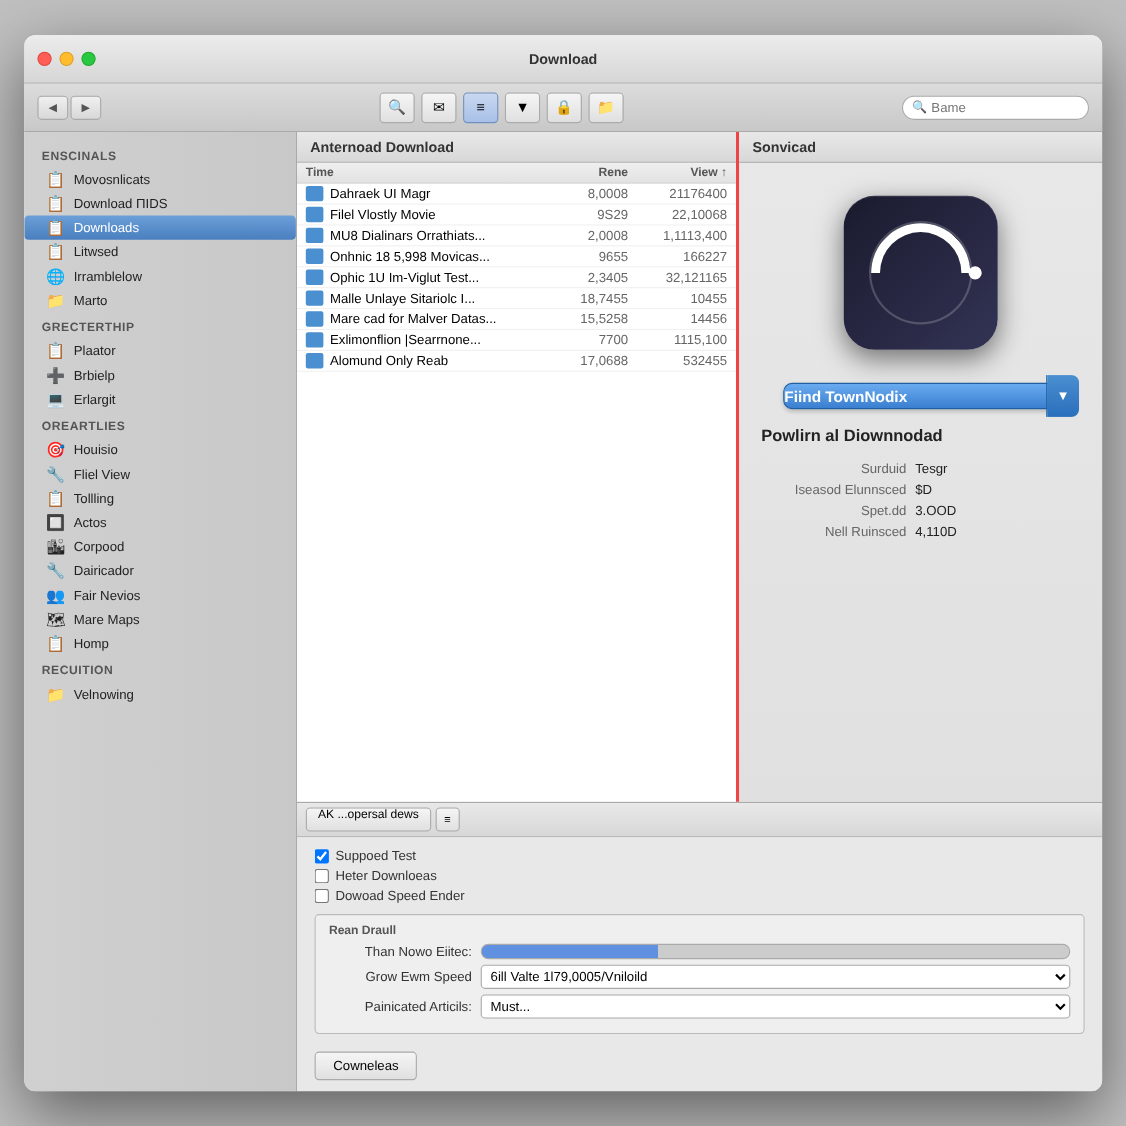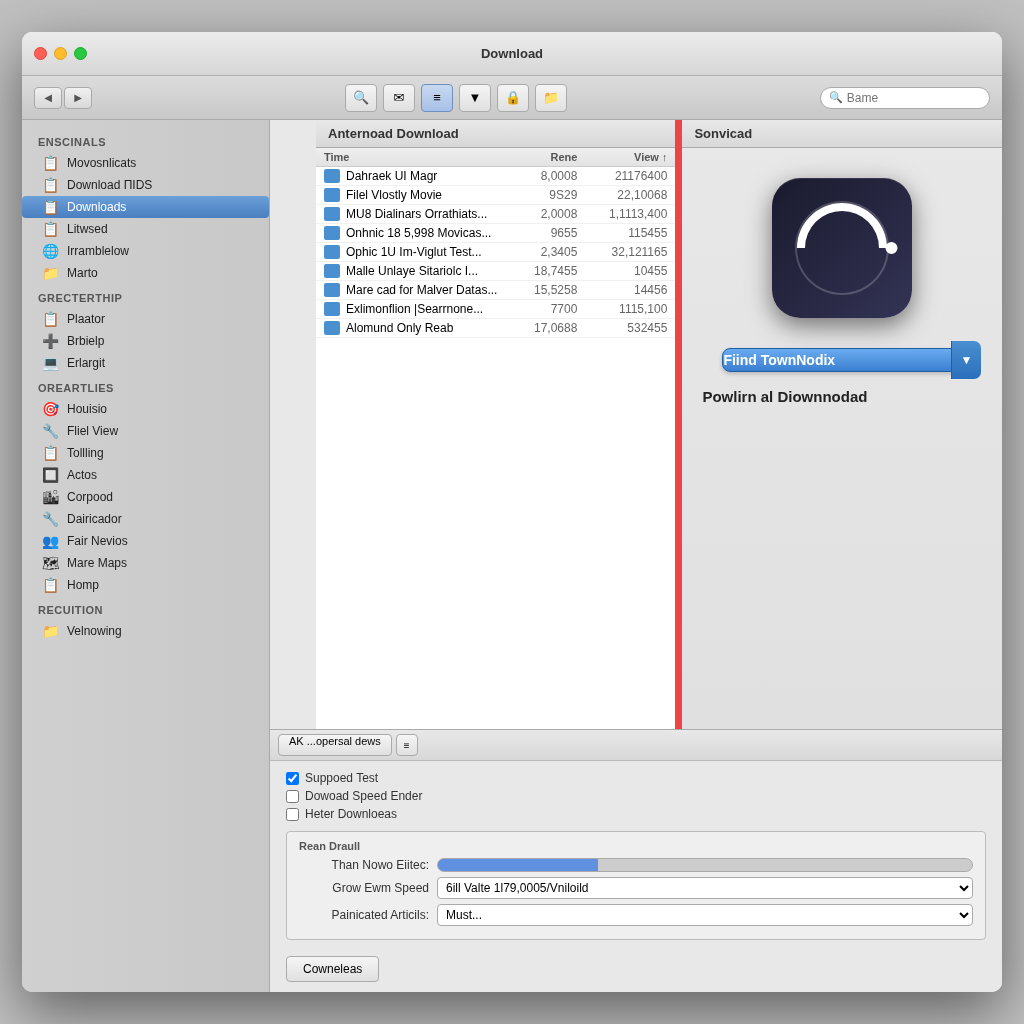--- a/index.html
+++ b/index.html
@@ -171,22 +171,21 @@
     }
     .content-pane {
       display: flex;
       flex: 1;
       overflow: hidden;
     }
     .file-list-area {
       flex: 1;
       display: flex;
       flex-direction: column;
-      border-right: 7px solid #ef4444;
-      padding-left: 46px;
+      border-right: 3px solid #ef4444;
     }
     .file-list-header-bar {
       background: linear-gradient(to bottom, #e8e8e8, #d8d8d8);
       border-bottom: 1px solid #aaa;
       padding: 6px 12px;
       font-size: 13px;
       font-weight: 600;
       color: #333;
     }
     .file-list-columns {
@@ -602,21 +601,21 @@
               <div class="file-row">
     <div class="file-icon"></div>
     <div class="file-name">MU8 Dialinars Orrathiats...</div>
     <div class="file-rene">2,0008</div>
     <div class="file-view">1,1113,400</div>
   </div>
               <div class="file-row">
     <div class="file-icon"></div>
     <div class="file-name">Onhnic 18 5,998 Movicas...</div>
     <div class="file-rene">9655</div>
-    <div class="file-view">115455</div>
+    <div class="file-view">166227</div>
   </div>
               <div class="file-row">
     <div class="file-icon"></div>
     <div class="file-name">Ophic 1U Im-Viglut Test...</div>
     <div class="file-rene">2,3405</div>
     <div class="file-view">32,121165</div>
   </div>
               <div class="file-row">
     <div class="file-icon"></div>
     <div class="file-name">Malle Unlaye Sitariolc I...</div>
@@ -657,42 +656,60 @@
             <div class="action-button">
               <span>Fiind TownNodix</span>
               <div class="action-button-arrow">
                 <span>▼</span>
               </div>
             </div>
           </div>
 
           <div class="info-section">
             <div class="info-title">Powlirn al Diownnodad</div>
+            <div id="info-rows">
+                <div class="info-row">
+                  <div class="info-label">Surduid</div>
+                  <div class="info-value">Tesgr</div>
+                </div>
+                <div class="info-row">
+                  <div class="info-label">Iseasod Elunnsced</div>
+                  <div class="info-value">$D</div>
+                </div>
+                <div class="info-row">
+                  <div class="info-label">Spet.dd</div>
+                  <div class="info-value">3.OOD</div>
+                </div>
+                <div class="info-row">
+                  <div class="info-label">Nell Ruinsced</div>
+                  <div class="info-value">4,110D</div>
+                </div>
+              </div>
           </div>
         </div>
       </div>
 
       <div class="bottom-section">
         <div class="bottom-tabs">
           <div class="tab-btn">AK ...opersal dews</div>
           <div class="tab-menu-btn">≡</div>
         </div>
         <div class="options-panel">
           <div id="checkboxes-area">
               <div class="checkbox-row">
                 <input type="checkbox" checked="" style="">
                 <span>Suppoed Test</span>
               </div>
               <div class="checkbox-row">
                 <input type="checkbox" style="">
-                <span>Dowoad Speed Ender</span>
+                <span>Heter Downloeas</span>
               </div>
               <div class="checkbox-row">
                 <input type="checkbox" style="">
-                <span>Heter Downloeas</span>
+                <span>Dowoad Speed Ender</span>
               </div>
             </div>
           <div class="section-box">
             <div class="section-box-title">Rean Draull</div>
             <div class="form-row">
               <div class="form-label">Than Nowo Eiitec:</div>
               <div class="slider form-input"></div>
             </div>
             <div class="form-row">
               <div class="form-label">Grow Ewm Speed</div>

